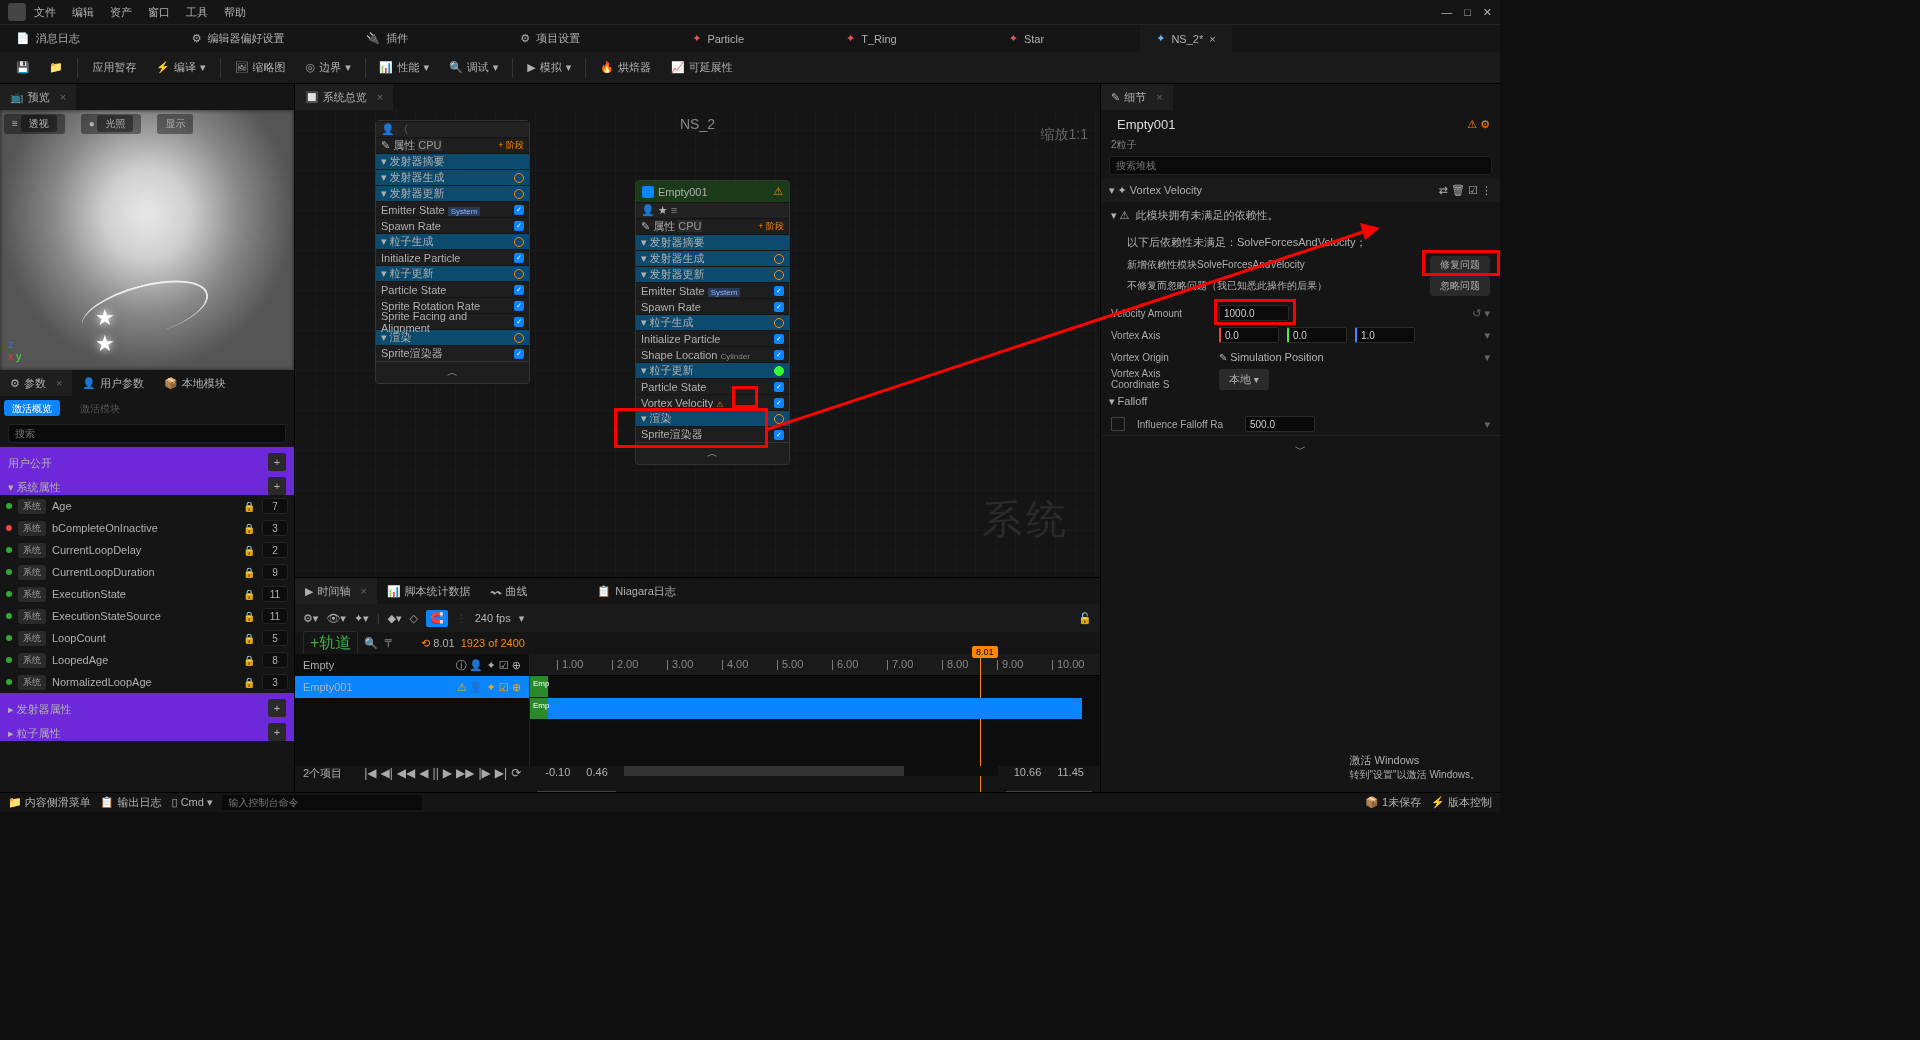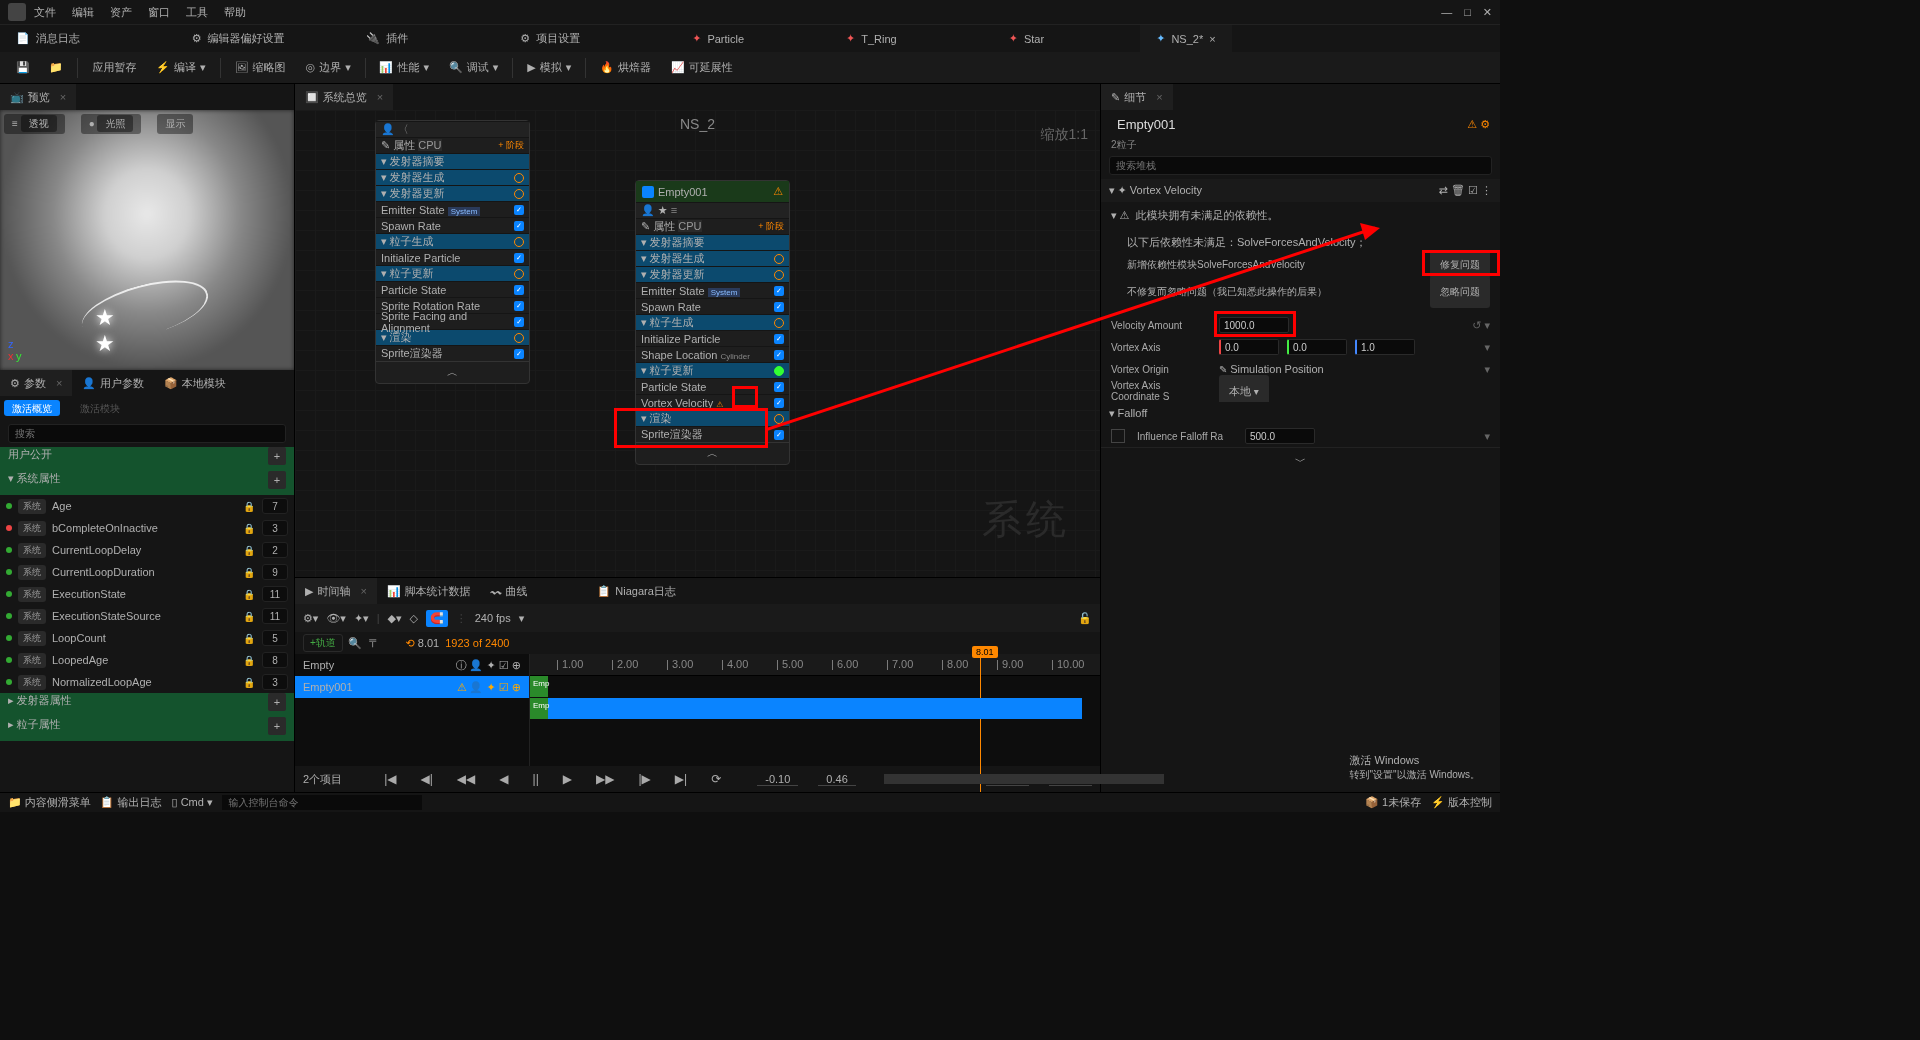--- a/index.html
+++ b/index.html
@@ -28,21 +28,21 @@
 .preview-tb span{background:rgba(0,0,0,.4);padding:3px 8px;border-radius:3px;font-size:10px}
 .gizmo{position:absolute;bottom:8px;left:8px;font-size:9px}
 .gizmo .x{color:#e33}.gizmo .y{color:#3e3}.gizmo .z{color:#36f}
 .param-panel{flex:1;background:#151515;display:flex;flex-direction:column;overflow:hidden}
 .param-tabs{height:26px;display:flex;align-items:center;background:#151515}
 .filter-row{height:24px;display:flex;padding:4px;gap:12px}
 .filter-btn{padding:2px 8px;border-radius:3px;font-size:10px}
 .filter-btn.active{background:#0a84ff;color:#fff}
 .filter-btn.dim{color:#555}
 .search{width:100%;background:#0a0a0a;border:1px solid #222;border-radius:3px;padding:3px 6px;color:#aaa;font-size:10px}
-.cat-head{height:24px;display:flex;align-items:flex-start;padding:0 8px;background:#14532d;justify-content:space-between}
+.cat-head{height:24px;display:flex;align-items:flex-end;padding:0 8px;background:#6d28d9;justify-content:space-between}
 .cat-head .plus{width:18px;height:18px;background:#2a2a2a;border-radius:2px;text-align:center;line-height:18px}
 .prop-row{height:22px;display:flex;align-items:center;padding:0 6px;gap:6px}
 .prop-row .pill{font-size:9px;padding:1px 5px;border-radius:3px}
 .pill.gray{background:#2a2a2a;color:#999}
 .prop-row .lock{margin-left:auto;color:#555;font-size:10px}
 .prop-row .cnt{width:26px;text-align:center;background:#0d0d0d;border:1px solid #222;border-radius:3px;font-size:10px;height:16px;line-height:16px}
 .center-col{flex:1;display:flex;flex-direction:column}
 .sys-tabs{height:26px;background:#151515;display:flex;align-items:center}
 .graph{flex:1;background:#151515;position:relative;background-image:linear-gradient(#1a1a1a 1px,transparent 1px),linear-gradient(90deg,#1a1a1a 1px,transparent 1px);background-size:20px 20px}
 .graph-title{position:absolute;top:6px;left:50%;transform:translateX(-50%);color:#888;font-size:14px}
@@ -56,44 +56,44 @@
 .node .nrow .rad{width:10px;height:10px;border:1px solid #3af;border-radius:50%}
 .node .nrow.sect{background:#0c4a6e}
 .node .plus-orange{color:#f80;font-size:9px;margin-left:auto}
 .node .nfoot{text-align:center;padding:3px;border-top:1px solid #333}
 .redbox{border:3px solid #f00;position:absolute;pointer-events:none;z-index:10}
 .redarrow{position:absolute;z-index:9;pointer-events:none}
 .timeline-wrap{height:215px;display:flex;flex-direction:column;border-top:1px solid #000}
 .tl-tabs{height:26px;background:#151515;display:flex;align-items:center}
 .tl-tb{height:28px;display:flex;align-items:center;padding:0 8px;gap:8px;background:#1a1a1a}
 .tl-track-head{height:22px;display:flex;align-items:center;padding:0 8px;gap:6px;background:#151515}
-.tl-track-head .addtrack{color:#4a4;border:1px solid #2a2a2a;padding:1px 6px;border-radius:3px;font-size:10px}
+.tl-track-head .addtrack{color:#4a4;border:1px solid #2a2a2a;padding:1px 6px;border-radius:3px;font-size:16px}
 .tl-body{flex:1;display:flex;background:#0d0d0d}
 .tl-left{width:235px;border-right:1px solid #222}
 .tl-row{height:22px;display:flex;align-items:center;padding:0 8px;gap:4px}
 .tl-row.sel{background:#0a84ff;color:#fff}
 .tl-right{flex:1;position:relative}
 .tl-ruler{height:22px;background:#1a1a1a;border-bottom:1px solid #000;position:relative;font-size:9px}
 .tl-tick{position:absolute;top:4px;color:#888}
 .tl-bar{position:absolute;height:21px;top:0}
 .tl-bar.green{background:#2a8a2a}
 .tl-bar.blue{background:#0a84ff}
-.tl-foot{height:26px;display:flex;align-items:center;padding:0 8px;gap:20px;background:#151515}
+.tl-foot{height:26px;display:flex;padding:0 8px;gap:0;background:#151515}
 .pctl{font-size:12px;color:#aaa;padding:0 2px}
 .right-col{width:400px;background:#151515;border-left:1px solid #000;display:flex;flex-direction:column}
 .det-title{height:28px;display:flex;align-items:center;padding:0 10px;justify-content:space-between}
 .det-title .chk{width:14px;height:14px;background:#0a84ff;border-radius:2px;margin-right:6px}
 .det-search{padding:4px 8px}
 .det-sect{background:#1a1a1a;padding:5px 8px;display:flex;align-items:center;gap:6px;font-size:11px;justify-content:space-between}
 .det-warn{padding:6px 10px;font-size:10px;color:#999;display:flex;align-items:center;gap:6px}
 .det-prop{height:22px;display:flex;align-items:center;padding:0 10px;gap:8px}
 .det-prop .label{width:100px;font-size:10px;color:#aaa}
 .det-prop input{background:#0a0a0a;border:1px solid #2a2a2a;border-radius:2px;padding:2px 4px;color:#ccc;font-size:10px;height:16px}
 .det-prop .arr{margin-left:auto;color:#666}
-.det-btn{background:#2a2a2a;padding:9px 10px;border-radius:3px;font-size:10px}
+.det-btn{background:#2a2a2a;padding:3px 10px;border-radius:3px;font-size:10px}
 .statusbar{position:absolute;bottom:0;left:0;right:0;height:20px;background:#151515;display:flex;align-items:center;padding:0 8px;gap:10px;border-top:1px solid #000}
 .sb-right{margin-left:auto;display:flex;gap:10px;font-size:10px;color:#888}
 .win-act{position:absolute;bottom:30px;right:20px;color:#666;font-size:13px}
 .pill.sys{background:#2a3a5a;color:#8bf;font-size:8px;padding:0 3px}
 </style>
 </head>
 <body>
 
 <div class="titlebar">
   <div class="logo"></div>

